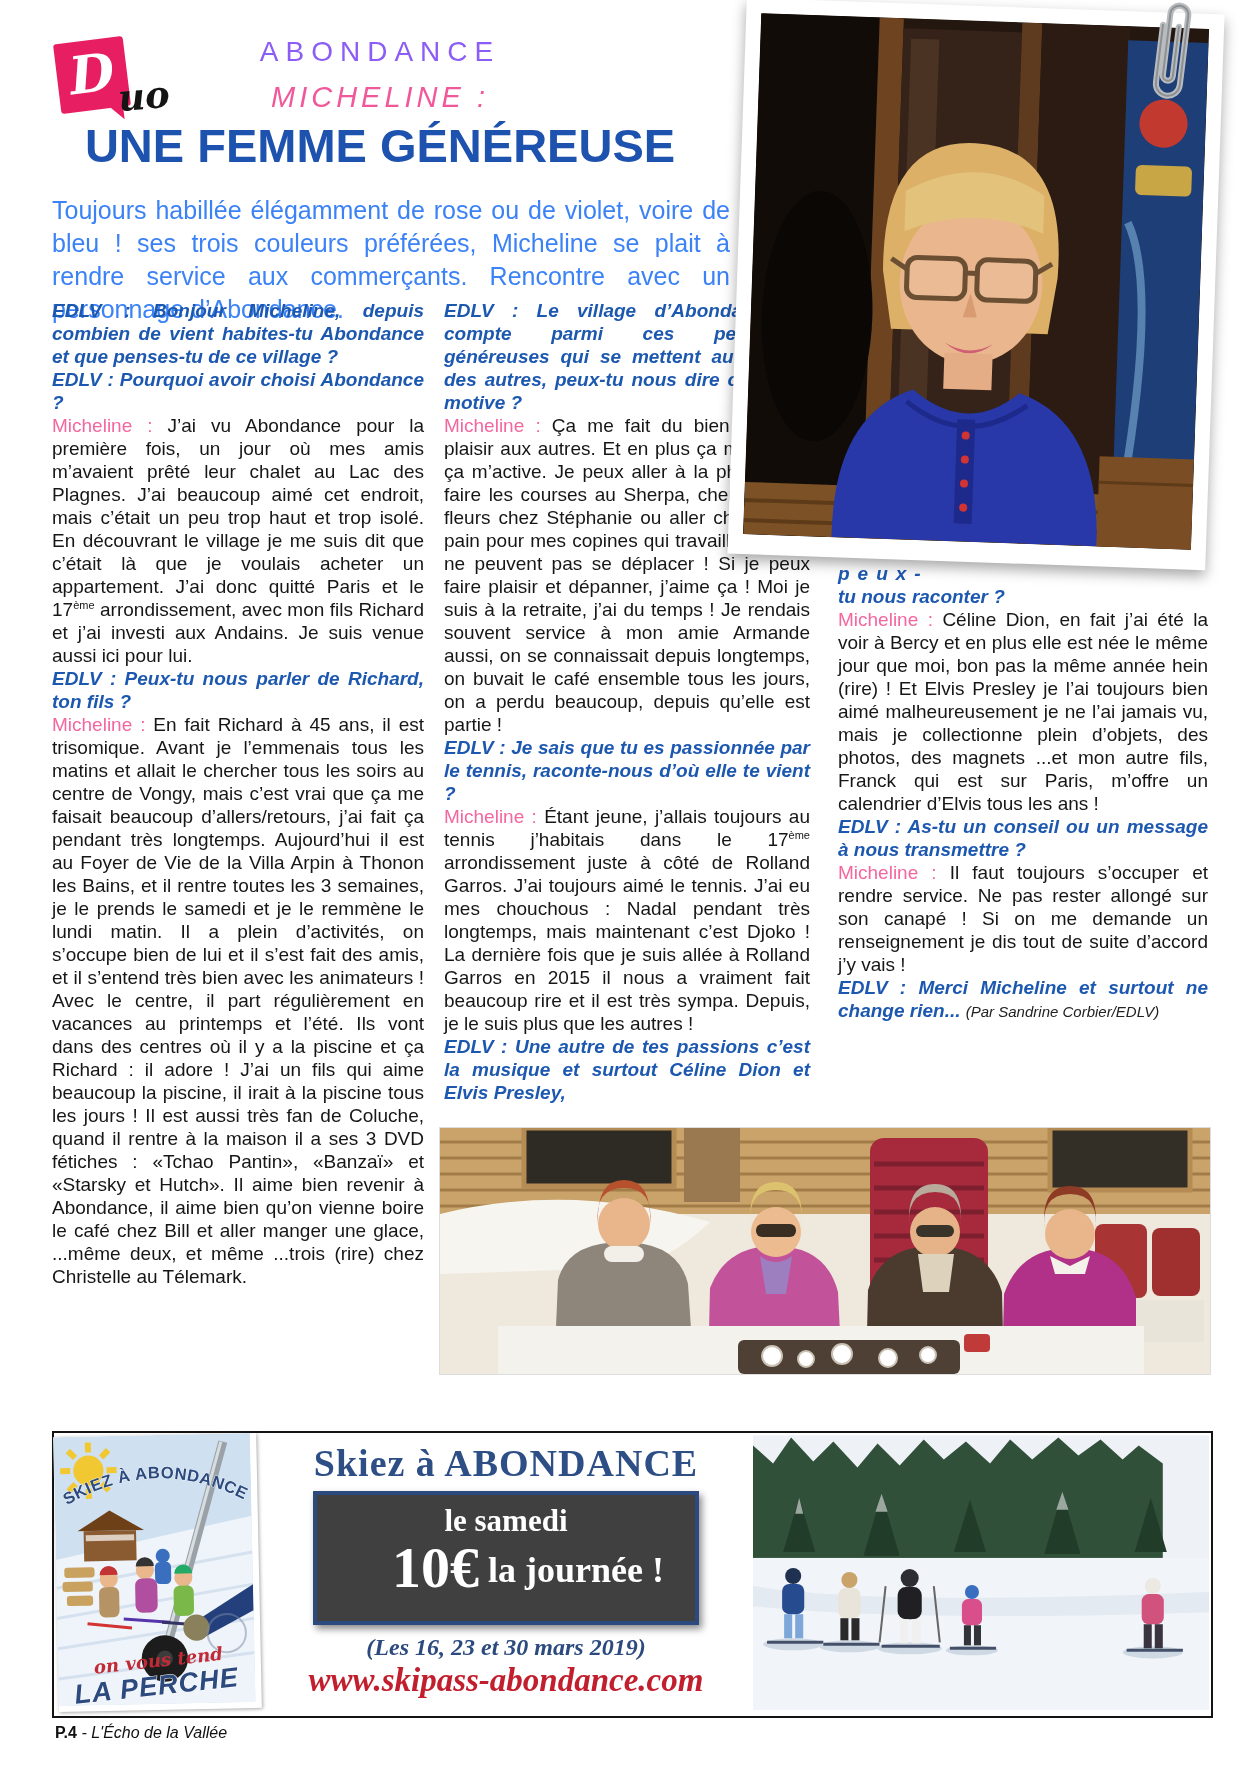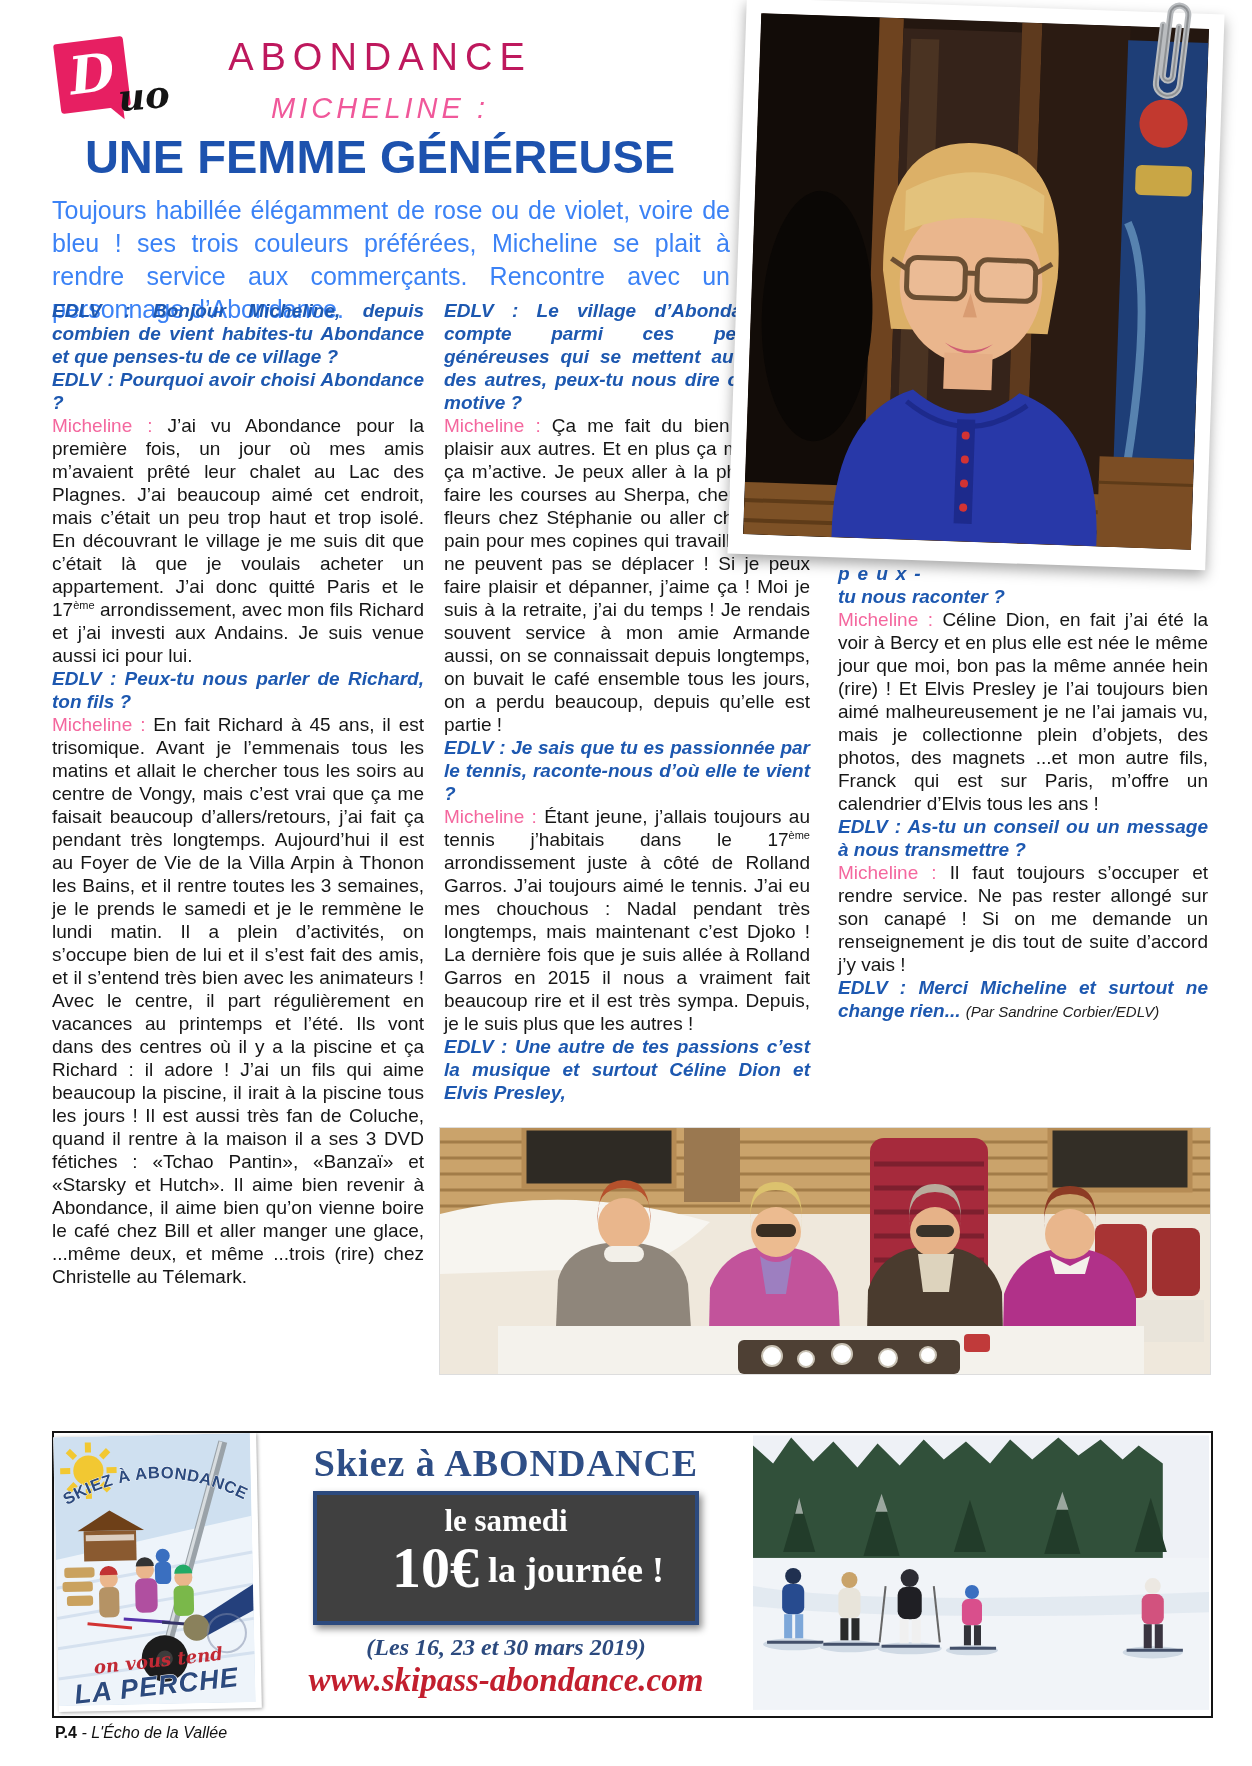--- a/index.html
+++ b/index.html
@@ -11,21 +11,21 @@
           transform:rotate(-7deg);border-radius:3px;}
   .logo-d::after{content:"";position:absolute;right:8px;bottom:-13px;width:0;height:0;
           border-left:16px solid transparent;border-top:17px solid #e71f62;}
   .logo-d span{display:block;text-align:center;line-height:68px;font-family:"DejaVu Serif",serif;
           font-style:italic;font-weight:bold;font-size:52px;color:#fff;}
   .logo-uo{position:absolute;left:118px;top:74px;font-family:"DejaVu Serif",serif;font-style:italic;
           font-weight:bold;font-size:37px;color:#141414;transform:rotate(-5deg);}
 
   
   .header{position:absolute;left:30px;top:36px;width:700px;text-align:center;}
-  .kicker{font-size:38px;letter-spacing:7px;color:#be185d;font-weight:300;}
+  .kicker{font-size:28px;letter-spacing:7px;color:#8b5cf6;font-weight:300;}
   .name-line{margin-top:13px;font-size:29px;letter-spacing:4px;color:#f0589a;font-style:italic;}
   .main-title{margin-top:4px;font-size:47px;font-weight:bold;color:#1d52ae;}
   .intro{position:absolute;left:52px;top:194px;width:678px;font-size:25px;line-height:33px;
          color:#3b82f6;text-align:justify;font-weight:300;}
 
   
   .col{position:absolute;font-size:19px;line-height:23px;color:#161616;text-align:justify;}
   #col1{left:52px;top:299px;width:372px;}
   #col2{left:444px;top:299px;width:366px;}
   #col3{left:838px;top:562px;width:370px;}

